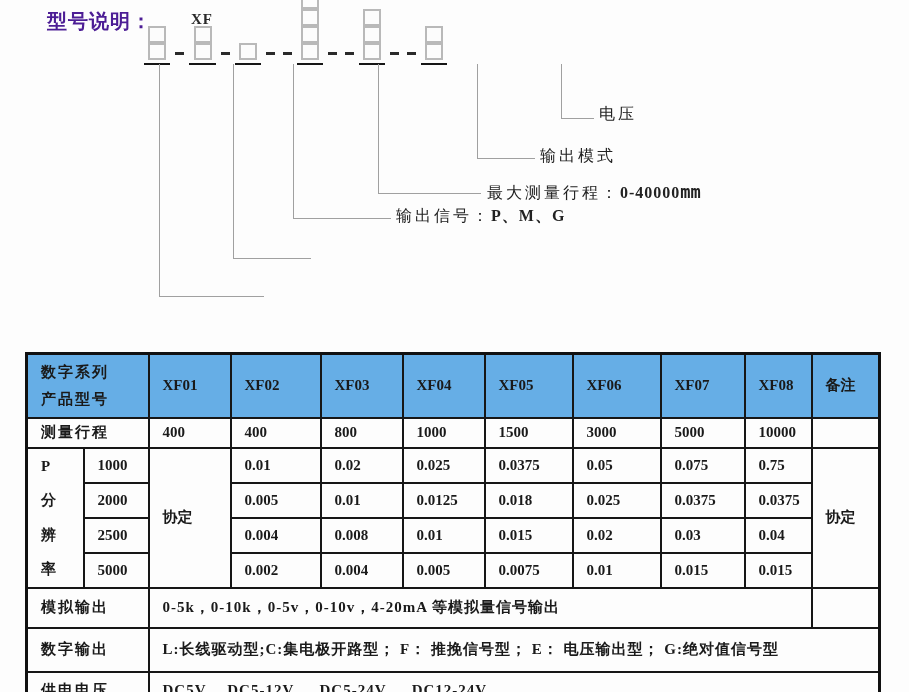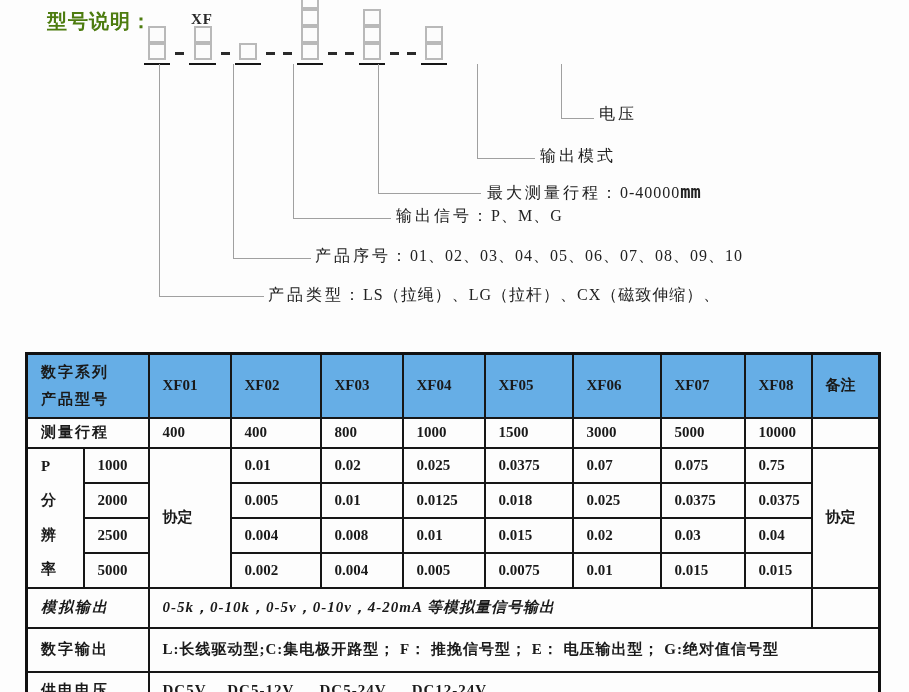--- a/index.html
+++ b/index.html
@@ -6,21 +6,21 @@
   body{
     width:909px;height:692px;background:#fdfdfd;overflow:hidden;
     font-family:"Liberation Serif","DejaVu Serif",serif;color:#1a1a1a;
   }
   .page{position:relative;width:909px;height:692px;}
 
   
   .doc-title{
     position:absolute;left:47px;top:8px;
     font-family:"Liberation Sans","DejaVu Sans",sans-serif;
-    font-size:20px;font-weight:bold;color:#4d7c0f;letter-spacing:1px;
+    font-size:20px;font-weight:bold;color:#4c1d95;letter-spacing:1px;
   }
 
   
   .model-line{
     position:absolute;left:143px;top:39px;height:26px;
     display:flex;align-items:flex-end;
   }
   .mgroup{
     display:inline-flex;align-items:flex-end;
     border-bottom:2px solid #161616;
@@ -43,21 +43,21 @@
   .elbow{position:absolute;border-left:1px solid #a0a0a0;border-bottom:1px solid #a0a0a0;}
   .elbow-voltage       {left:561px;top:64px;width:32px;height:54px;}
   .elbow-output-mode   {left:477px;top:64px;width:57px;height:94px;}
   .elbow-max-travel    {left:378px;top:64px;width:102px;height:129px;}
   .elbow-output-signal {left:293px;top:64px;width:97px;height:154px;}
   .elbow-product-serial{left:233px;top:64px;width:77px;height:194px;}
   .elbow-product-type  {left:159px;top:64px;width:104px;height:232px;}
 
   .callout{position:absolute;font-size:16px;color:#222;white-space:nowrap;}
   .callout .cjk{letter-spacing:3px;}
-  .callout .val{font-weight:normal;letter-spacing:1px;}
+  .callout .val{font-weight:bold;letter-spacing:1px;}
   .callout .unit{font-family:"DejaVu Sans Mono","Liberation Mono",monospace;font-weight:bold;font-size:17px;letter-spacing:0;}
   .callout-voltage       {left:599px;top:104px;font-family:Liberation Serif, serif;}
   .callout-output-mode   {left:540px;top:146px;}
   .callout-max-travel    {left:487px;top:182px;}
   .callout-output-signal {left:396px;top:206px;}
   .callout-product-serial{left:315px;top:246px;}
   .callout-product-type  {left:268px;top:285px;line-height:20px;}
   .callout-product-type .line2{margin-left:86px;font-weight:bold;letter-spacing:1px;}
 
   
@@ -138,25 +138,21 @@
   </div>
   <div class="callout callout-output-mode">
     <span class="cjk">输出模式</span>
   </div>
   <div class="callout callout-max-travel">
     <span class="cjk">最大测量行程：</span><span class="val">0-40000</span><span class="unit">mm</span>
   </div>
   <div class="callout callout-output-signal">
     <span class="cjk">输出信号：</span><span class="val">P、M、G</span>
   </div>
-  <div class="callout callout-product-serial">
-    <span class="cjk">产品序号：</span><span class="val">01、02、03、04、05、06、07、08、09、10</span>
-  </div>
   <div class="callout callout-product-type">
-    <div><span class="cjk">产品类型：</span><span class="val">LS（拉绳）、LG（拉杆）、CX（磁致伸缩）、</span></div>
   </div>
 
   <table class="spec" id="spec-table">
     <colgroup id="spec-cols">
         <col style="width: 57px;">
         <col style="width: 65px;">
         <col style="width: 82px;">
         <col style="width: 90px;">
         <col style="width: 82px;">
         <col style="width: 82px;">
@@ -196,21 +192,21 @@
           <td rowspan="4" class="pcol">P
 分
 辨
 率</td>
           <td class="c">1000</td>
           <td rowspan="4" class="c">协定</td>
           <td class="bl">0.01</td>
           <td>0.02</td>
           <td>0.025</td>
           <td class="bl">0.0375</td>
-          <td class="bl">0.07</td>
+          <td class="bl">0.05</td>
           <td>0.075</td>
           <td>0.75</td>
           <td rowspan="4" class="c bl">协定</td>
         </tr>
         <tr style="height: 34px;">
           <td class="c">2000</td>
           <td class="bl">0.005</td>
           <td>0.01</td>
           <td>0.0125</td>
           <td class="bl">0.018</td>
@@ -231,21 +227,21 @@
         <tr style="height: 34px;">
           <td class="c bb">5000</td>
           <td class="bl bb">0.002</td>
           <td class="bb">0.004</td>
           <td class="bb">0.005</td>
           <td class="bl bb">0.0075</td>
           <td class="bl bb">0.01</td>
           <td class="bb">0.015</td>
           <td class="bb">0.015</td>
         </tr>
-        <tr style="height: 40px; font-style: italic;">
+        <tr style="height: 40px;">
           <td colspan="2" class="lbl">模拟输出</td>
           <td colspan="8" class="long">0-5k，0-10k，0-5v，0-10v，4-20mA 等模拟量信号输出</td>
           <td class="bl"></td>
         </tr>
         <tr style="height: 44px; padding-left: 40px;">
           <td colspan="2" class="lbl">数字输出</td>
           <td colspan="9" class="long">L:长线驱动型;C:集电极开路型； F： 推挽信号型； E： 电压输出型； G:绝对值信号型</td>
         </tr>
         <tr style="height: 38px;">
           <td colspan="2" class="lbl">供电电压</td>

